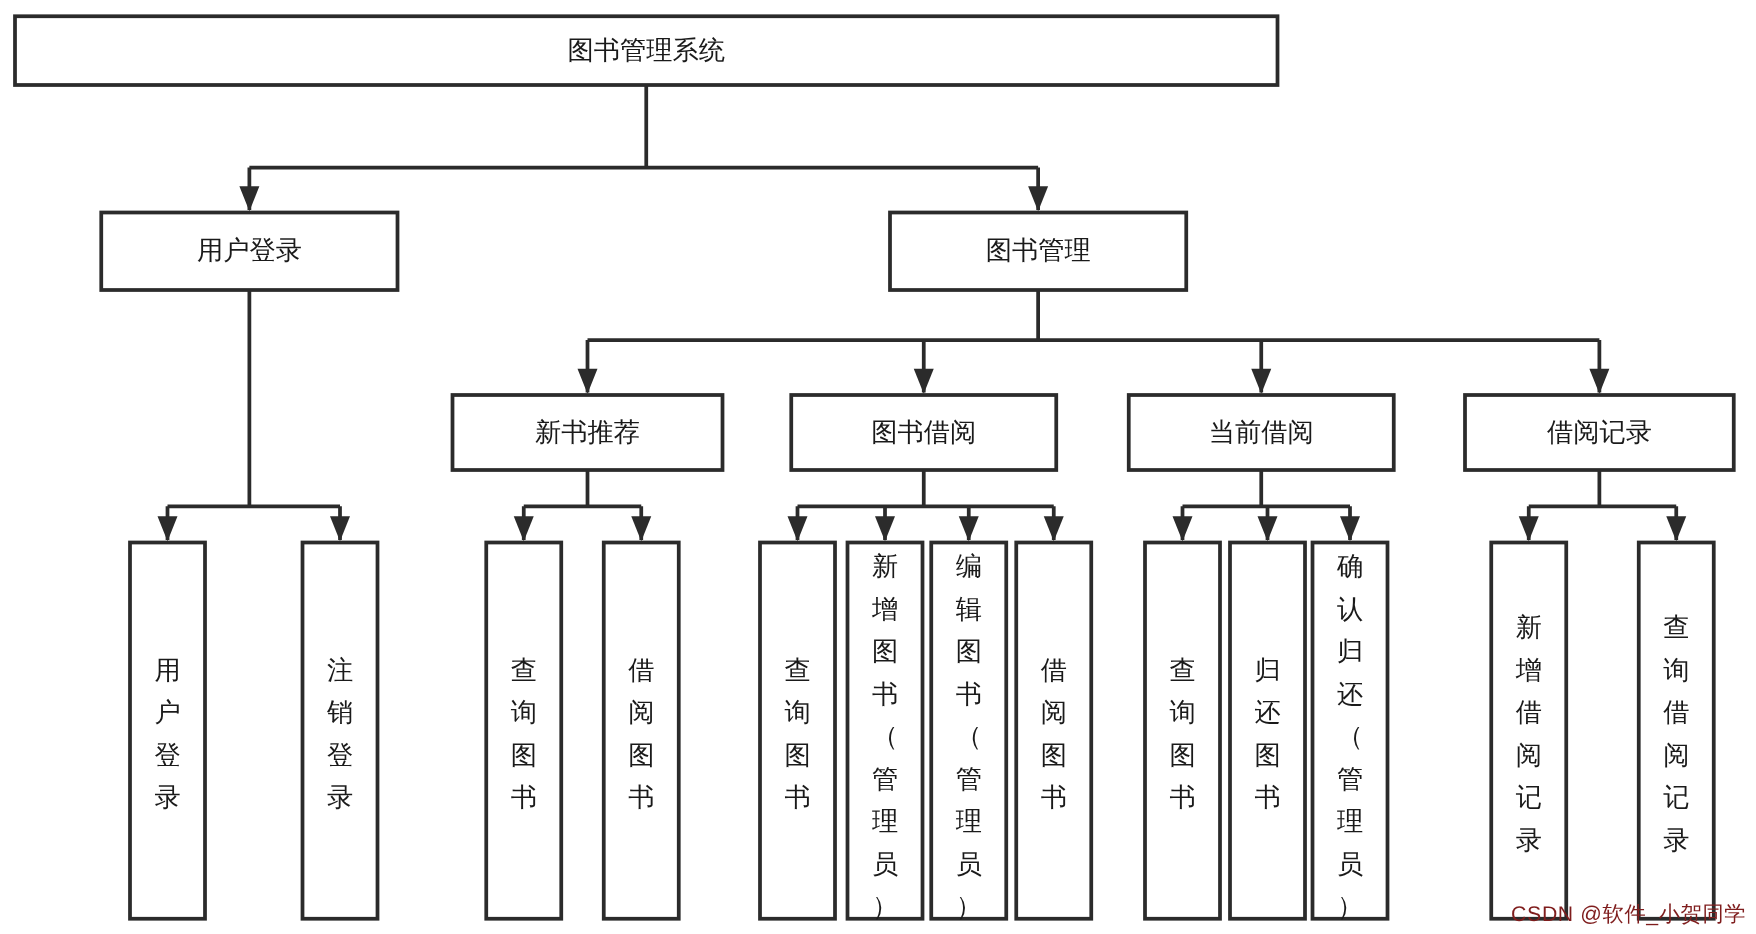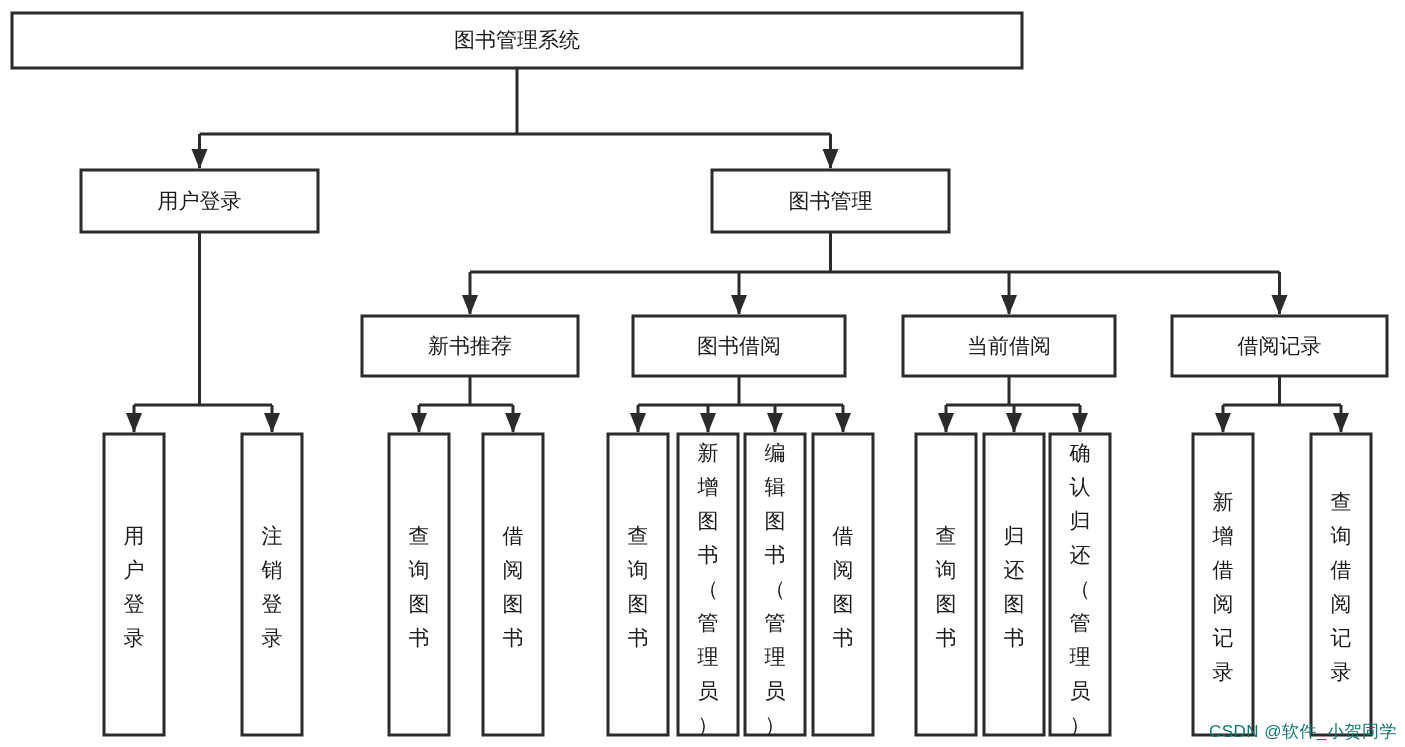--- a/index.html
+++ b/index.html
@@ -45,21 +45,21 @@
     fill: none;
   }
   .arrow-head {
     fill: #2b2b2b;
     stroke: none;
   }
   .watermark {
     position: absolute;
     right: 8px;
     bottom: 4px;
-    color: #0f766e;
+    color: #7f1d1d;
     font-size: 17px;
     font-family: "Liberation Sans", "DejaVu Sans", sans-serif;
     white-space: nowrap;
     letter-spacing: 0.5px;
     user-select: none;
   }
 </style>
 </head>
 <body>
 

